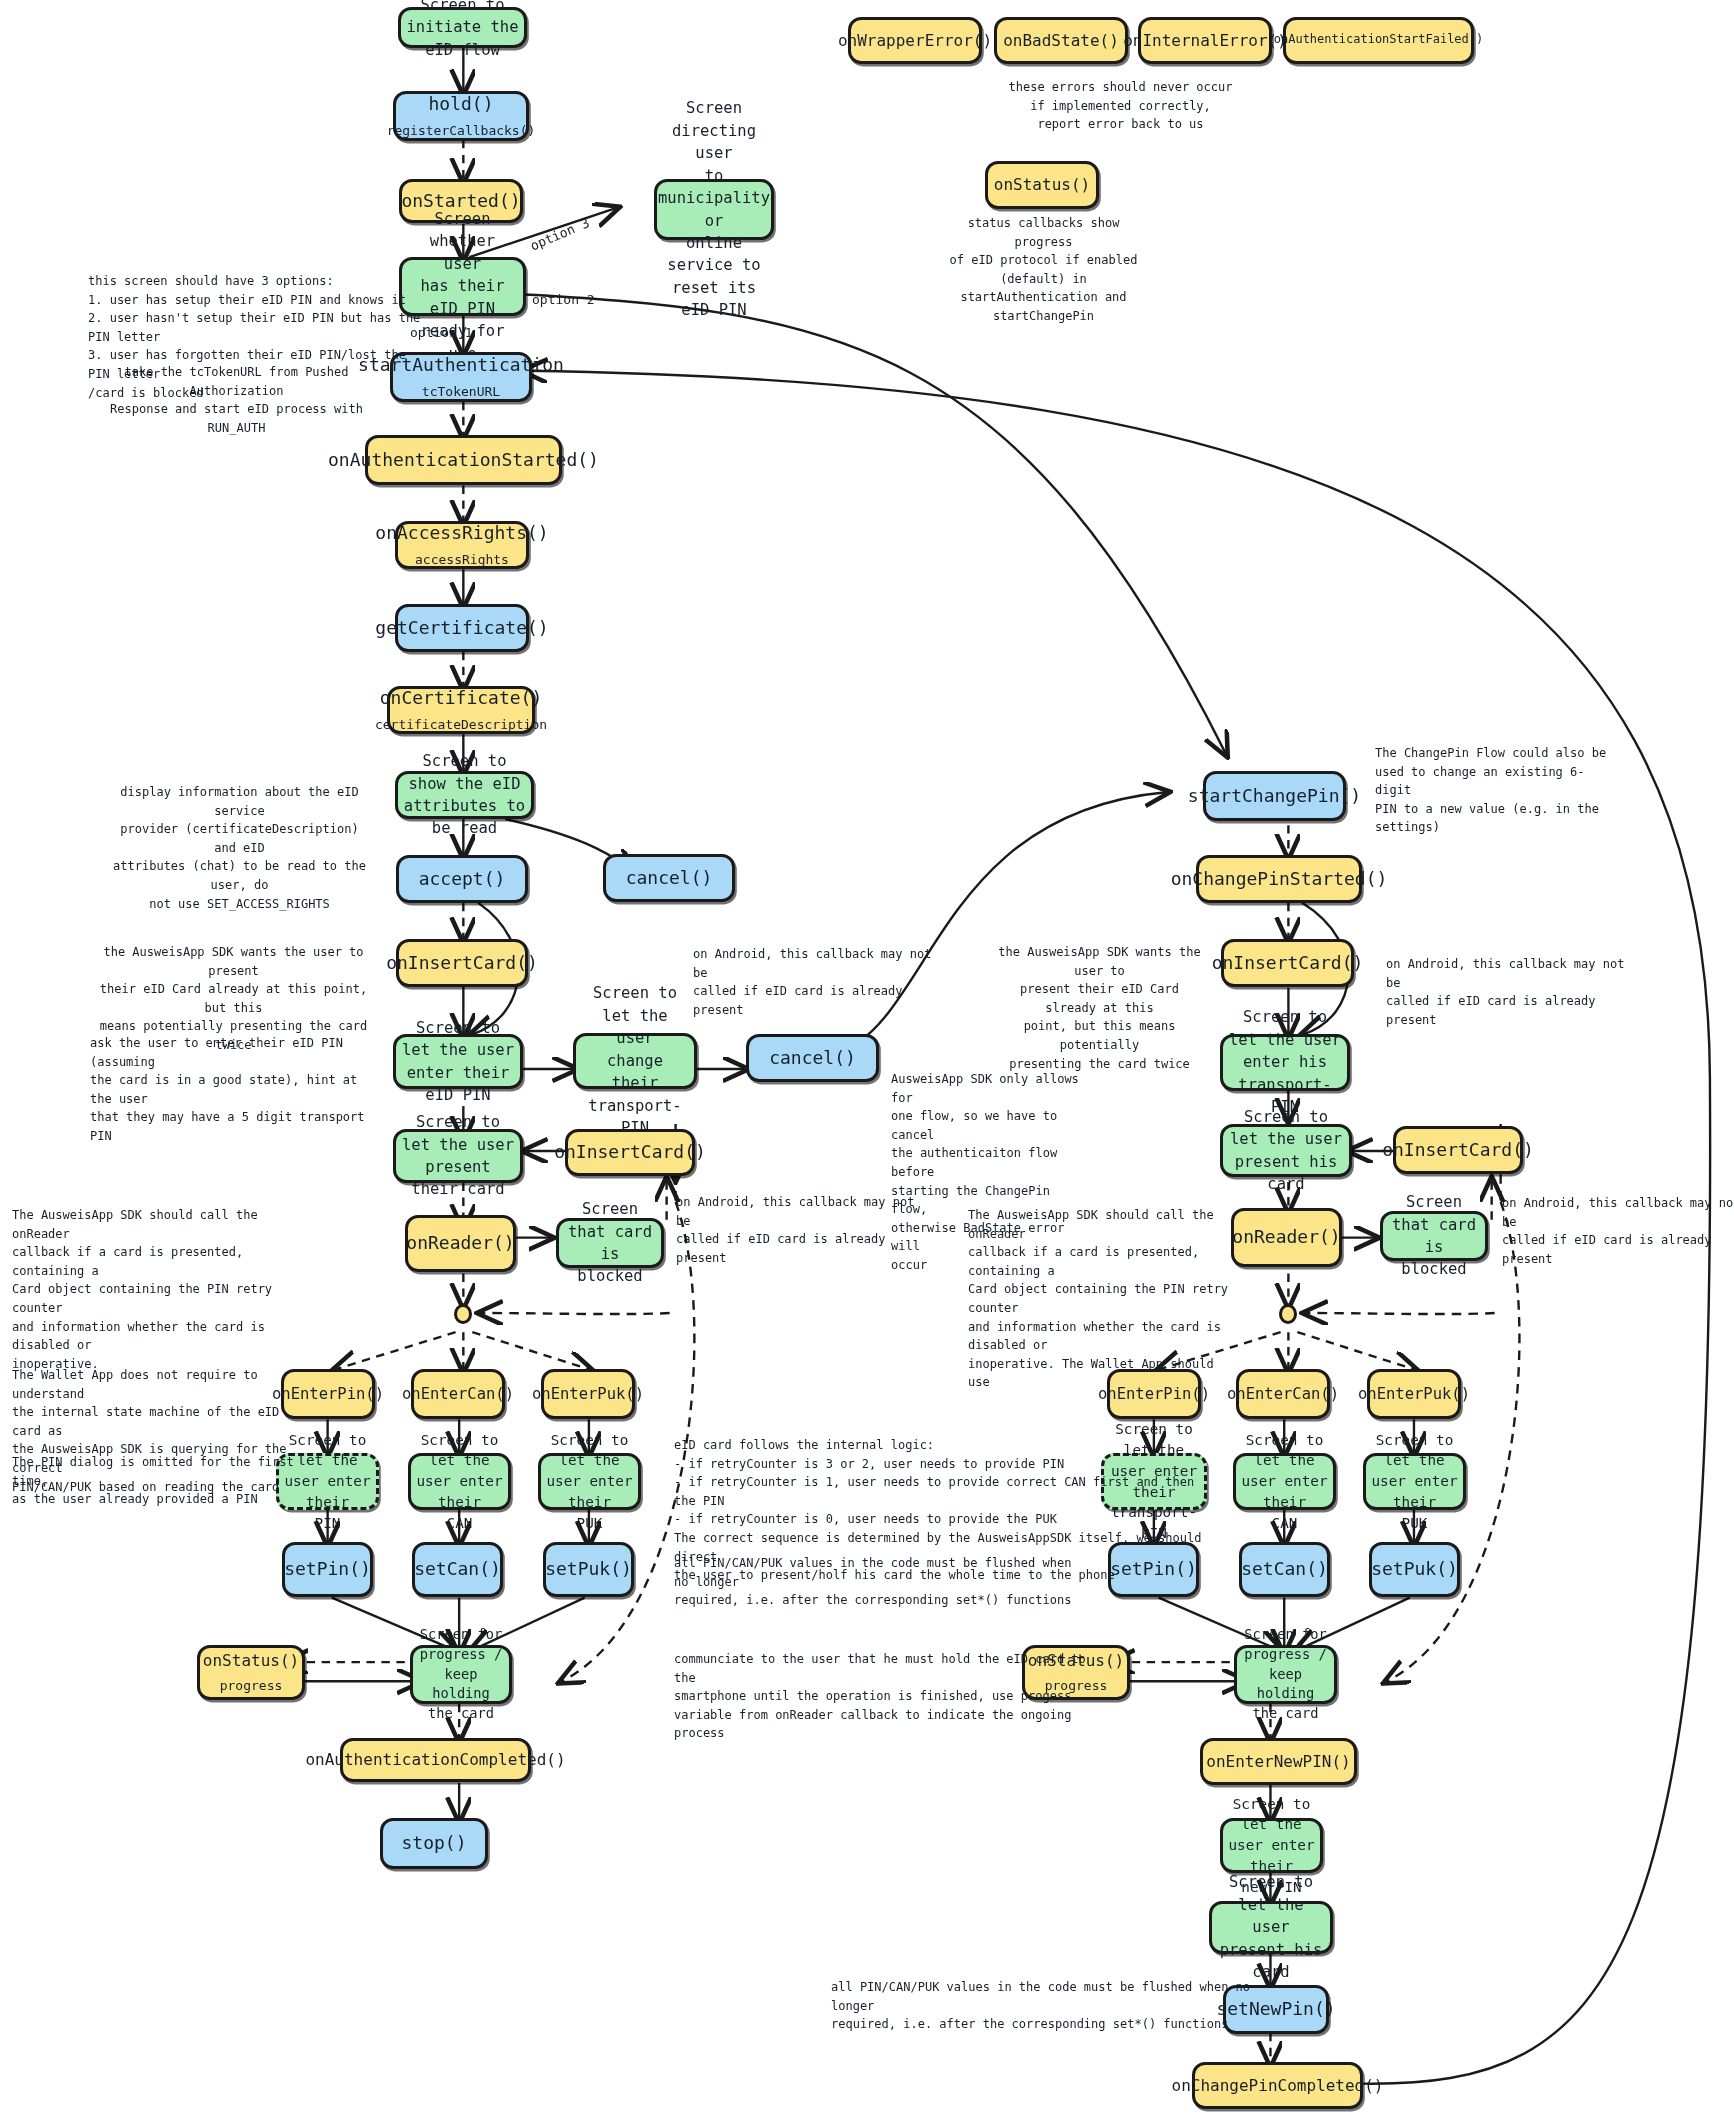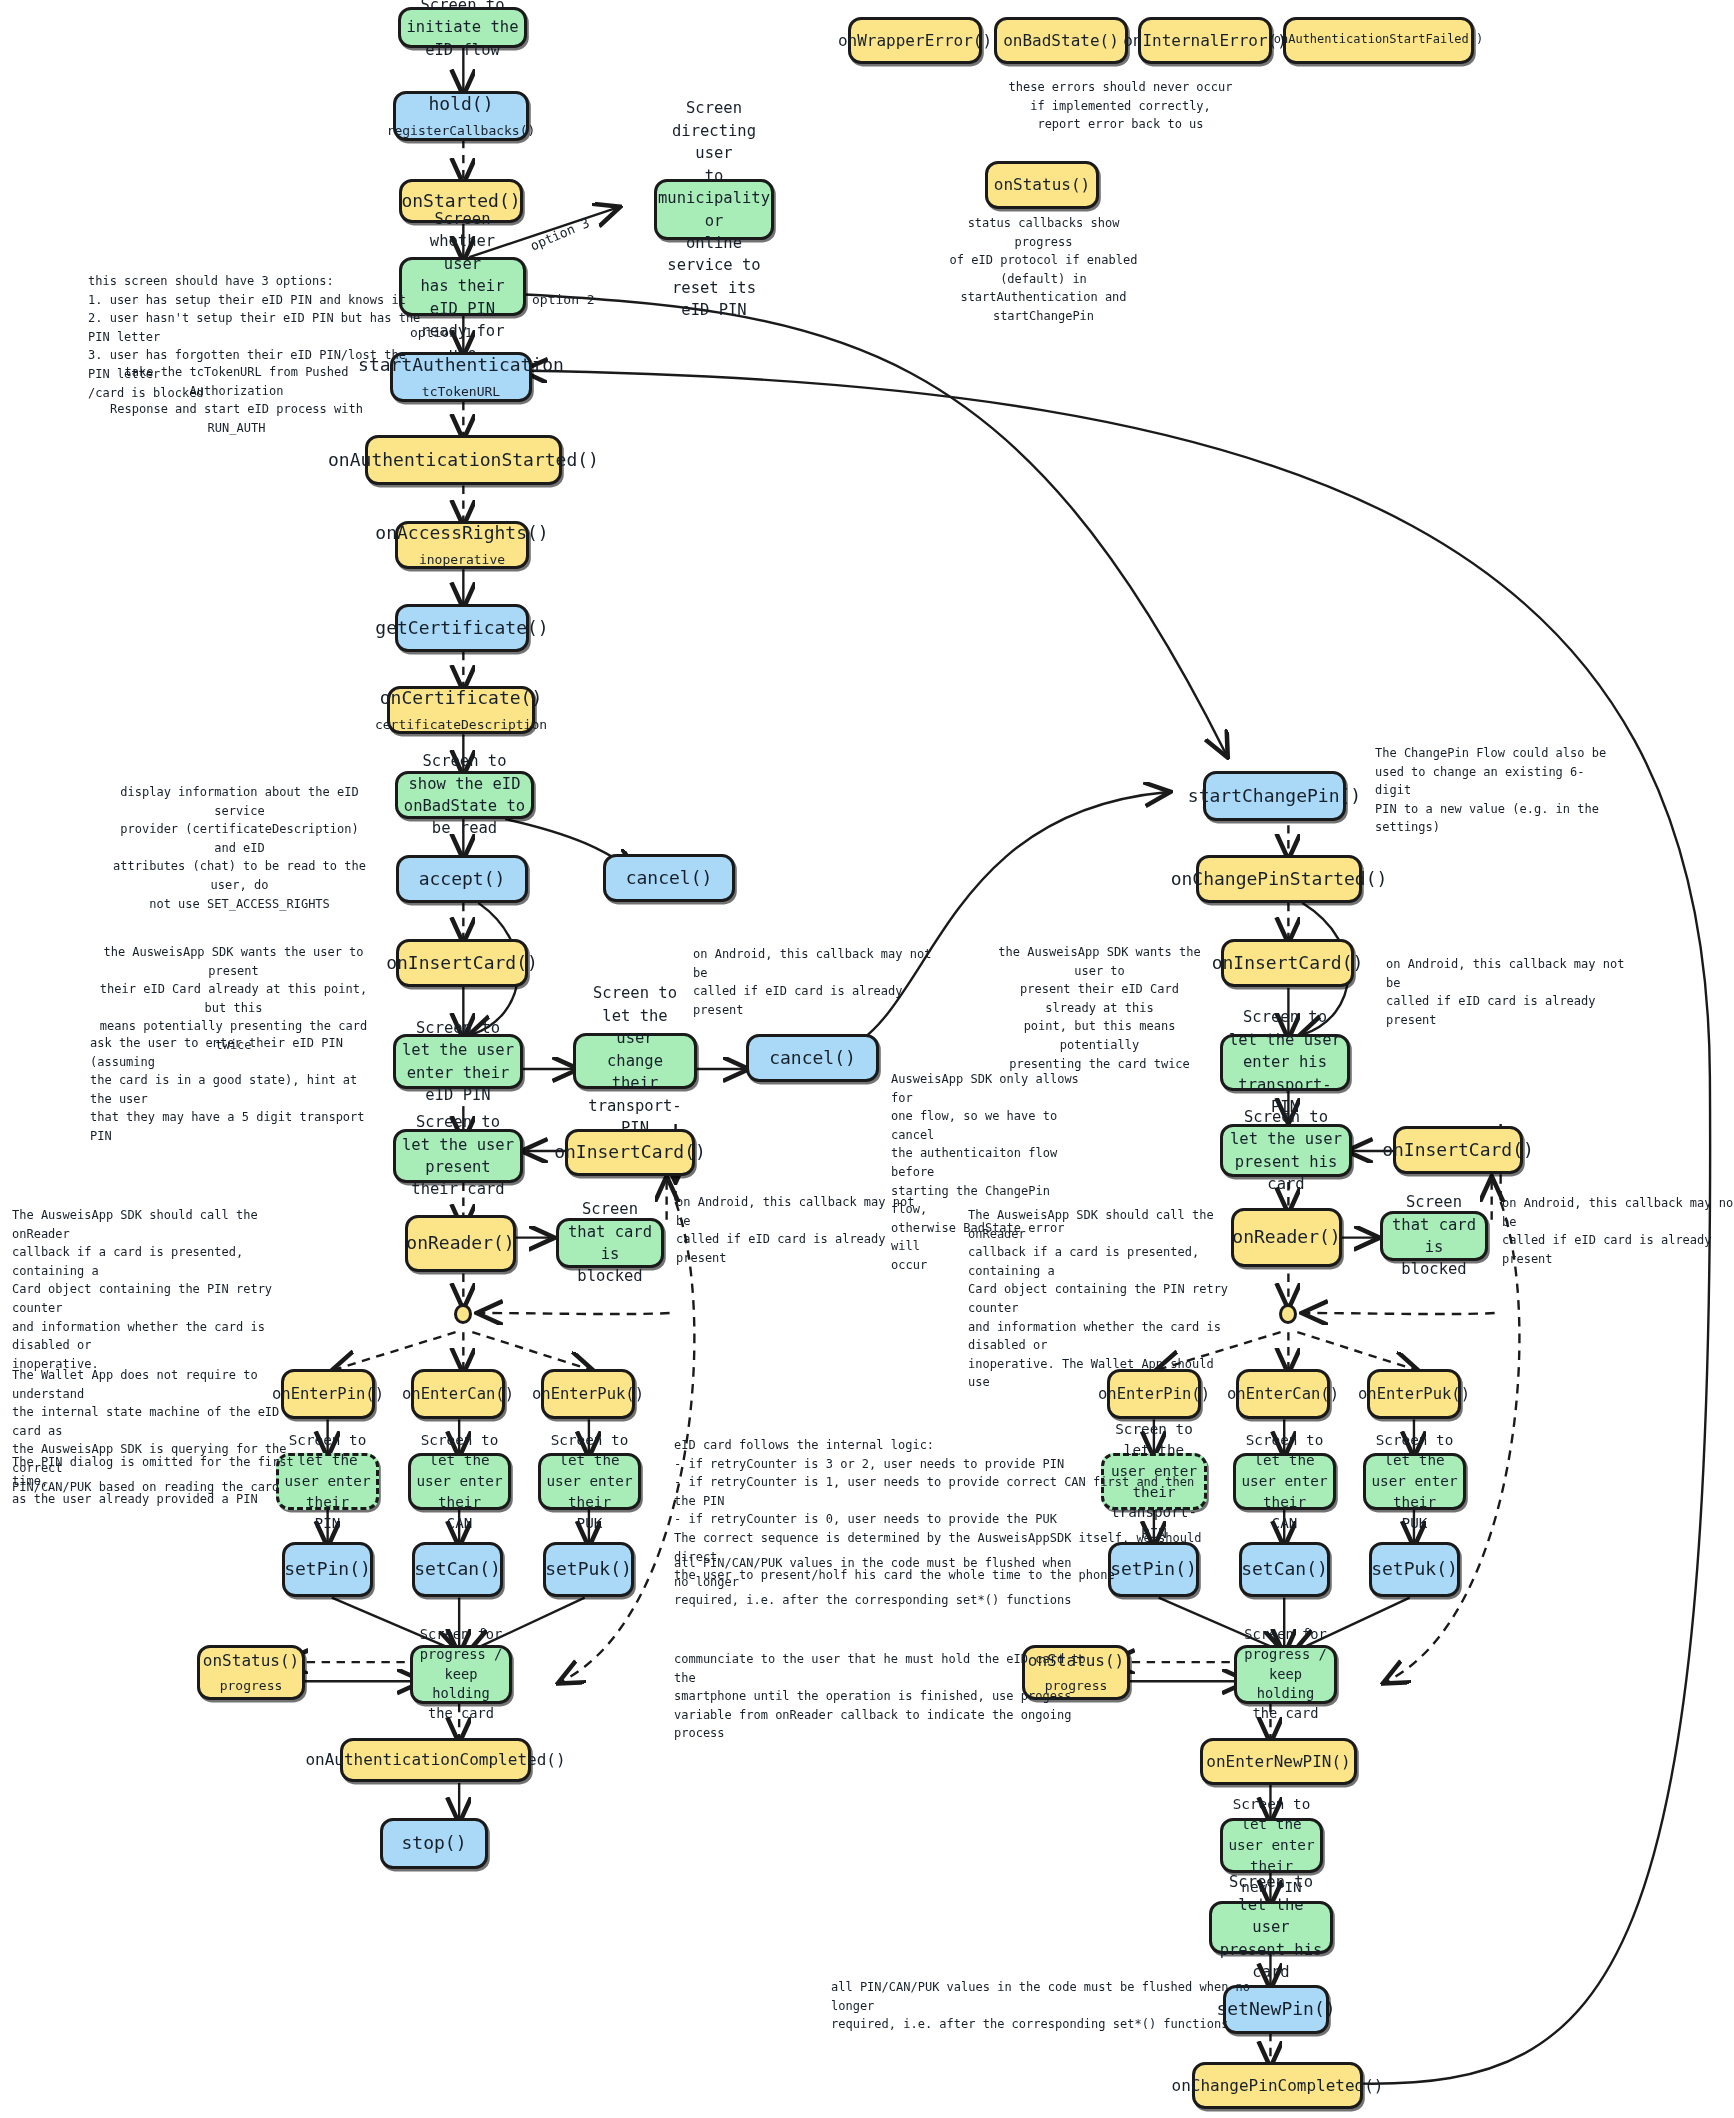--- a/index.html
+++ b/index.html
@@ -166,35 +166,35 @@
     <span class="t1">startAuthentication</span>
     <span class="t2">tcTokenURL</span>
   </div>
 
   <div class="node yellow fn" style="left:365px;top:435px;width:197px;height:50px;">
     <span class="t1">onAuthenticationStarted()</span>
   </div>
 
   <div class="node yellow fn" style="left:395px;top:521px;width:134px;height:48px;">
     <span class="t1">onAccessRights()</span>
-    <span class="t2">inoperative</span>
+    <span class="t2">accessRights</span>
   </div>
 
   <div class="node blue fn" style="left:395px;top:604px;width:134px;height:48px;">
     <span class="t1">getCertificate()</span>
   </div>
 
   <div class="node yellow fn" style="left:387px;top:686px;width:148px;height:48px;">
     <span class="t1">onCertificate()</span>
     <span class="t2">certificateDescription</span>
   </div>
 
   <div class="node green" style="left:395px;top:771px;width:139px;height:48px;">
     <span class="t1" style="white-space: pre-line;">Screen to show the eID
-onBadState to be read</span>
+attributes to be read</span>
   </div>
 
   <div class="node blue fn" style="left:396px;top:855px;width:132px;height:48px;align-items:center;">
     <span class="t1">accept()</span>
   </div>
 
   <div class="node blue fn" style="left:603px;top:854px;width:132px;height:48px;">
     <span class="t1">cancel()</span>
   </div>
 

